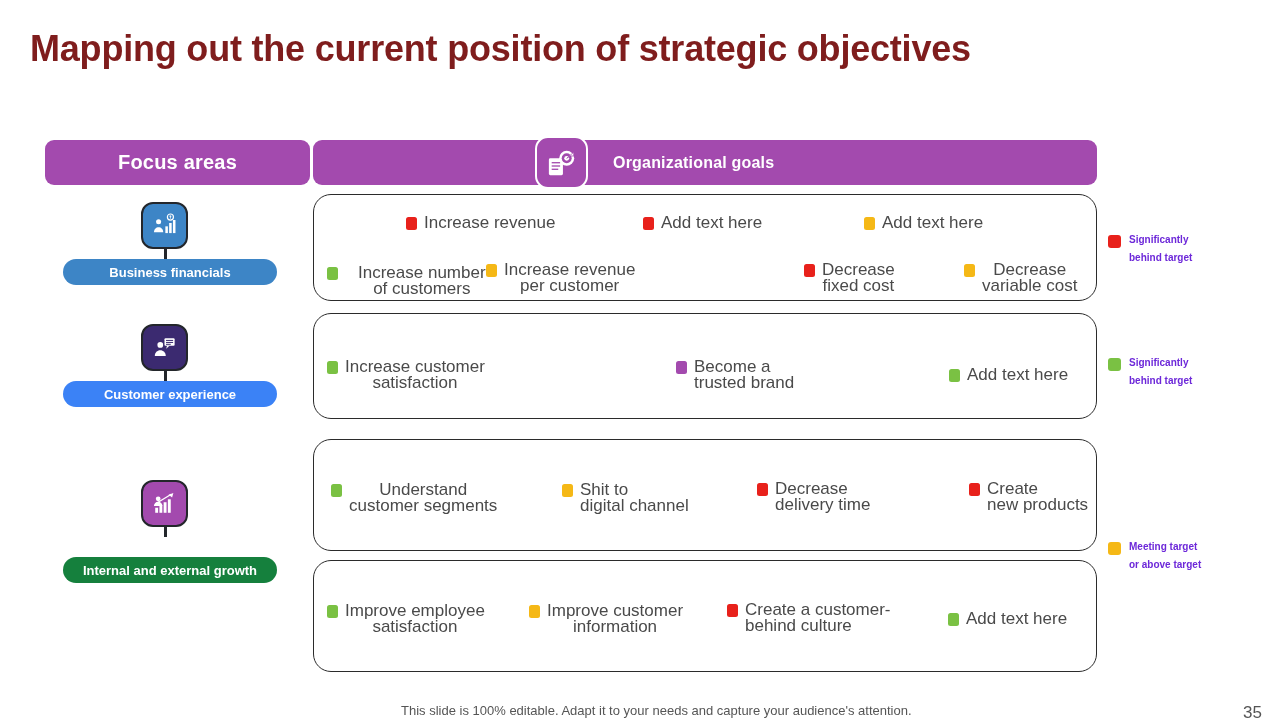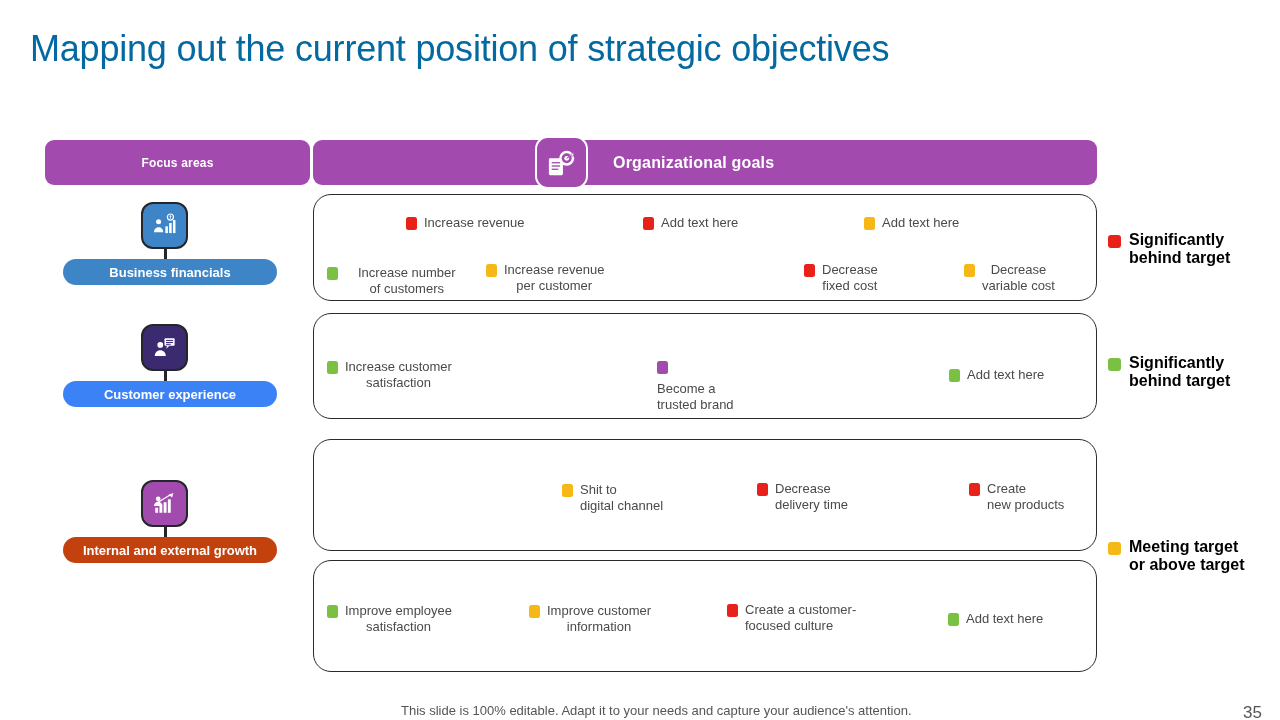--- a/index.html
+++ b/index.html
@@ -7,36 +7,36 @@
     width:1280px;height:720px;position:relative;overflow:hidden;
     background:#ffffff;
     font-family:"Liberation Sans", sans-serif;
     color:#3b3b3b;
   }
   .slide{position:absolute;inset:0;}
 
   
   .title{
     position:absolute;left:30px;top:26px;
-    font-size:36px;line-height:46px;font-weight:400;color:#0369a1;
+    font-size:36px;line-height:46px;font-weight:700;color:#7f1d1d;
     letter-spacing:-0.2px;white-space:nowrap;text-align:right;
   }
   .subtitle{
     position:absolute;left:30px;top:86px;width:990px;
     font-size:10.5px;line-height:14px;color:#3f3f3f;font-weight:400;
   }
 
   
   .hdr-focus{
     position:absolute;left:45px;top:140px;width:265px;height:45px;
     background:#a34aae;border-radius:9px;
     display:flex;align-items:center;justify-content:center;
   }
   .hdr-focus span{
-    color:#ffffff;font-size:12px;font-weight:700;letter-spacing:.2px;
+    color:#ffffff;font-size:20px;font-weight:700;letter-spacing:.2px;
   }
   .hdr-goals{
     position:absolute;left:313px;top:140px;width:784px;height:45px;
     background:#a34aae;border-radius:9px;
     display:flex;align-items:center;
   }
   .hdr-goals .goals-label{
     position:absolute;left:300px;
     color:#ffffff;font-size:16px;font-weight:700;letter-spacing:.2px;
   }
@@ -72,32 +72,32 @@
     border:1.6px solid #2b2b2b;border-radius:18px;background:#ffffff;
     box-sizing:border-box;
   }
   .goal{
     position:absolute;display:flex;align-items:flex-start;gap:7px;
   }
   .swatch{
     width:11px;height:13px;border-radius:2.5px;flex:0 0 auto;margin-top:2px;
   }
   .goal-text{
-    font-size:13px;line-height:16px;color:#4a4a4a;font-weight:400;
+    font-size:17px;line-height:16px;color:#4a4a4a;font-weight:400;
     white-space:pre-line;
   }
   .goal.center .goal-text{text-align:center;}
 
   
   .legend-item{
     position:absolute;left:1108px;display:flex;align-items:flex-start;gap:8px;
   }
   .legend-sw{width:13px;height:13px;border-radius:3px;flex:0 0 auto;margin-top:4px;}
   .legend-text{
-    font-size:16px;line-height:18px;color:#000000;font-weight:700;
+    font-size:10px;line-height:18px;color:#6d28d9;font-weight:700;
     white-space:pre-line;
   }
 
   
   .footer-note{
     position:absolute;left:401px;top:703px;
     font-size:13px;color:#555555;
   }
   .footer-page{
     position:absolute;right:18px;top:703px;
@@ -175,21 +175,21 @@
         <path d="M3.5 19c0-2.9 2.3-5 5-5s5 2.1 5 5z" fill="#ffffff"></path>
         <rect x="5" y="21" width="3.4" height="6" fill="#ffffff"></rect>
         <rect x="10" y="18" width="3.4" height="9" fill="#ffffff"></rect>
         <rect x="15" y="14.5" width="3.4" height="12.5" fill="#ffffff"></rect>
         <rect x="20" y="11" width="3.4" height="16" fill="#ffffff"></rect>
         <path d="M6 16 L24 5" stroke="#ffffff" stroke-width="1.6" fill="none"></path>
         <path d="M26.5 3.5 L25 9 L20.8 5.6 Z" fill="#ffffff"></path>
       </svg>
     </div>
     <div class="focus-stem" style="top:527px;height:10px;"></div>
-    <div class="focus-pill" style="top:537px;background:#c2410c;">
+    <div class="focus-pill" style="top:557px;background:#15803d;">
       <span>Internal
 and external growth</span>
     </div>
   </div>
 
   <div class="card" style="top:194px;height:107px;">
     <div class="goal" style="left:92px;top:20px;">
       <span class="swatch" style="background:#e8211b;"></span>
       <span class="goal-text">Increase revenue</span>
     </div>
@@ -222,32 +222,37 @@
 variable  cost</span>
     </div>
   </div>
 
   <div class="card" style="top:313px;height:106px;">
     <div class="goal center" style="left:13px;top:45px;">
       <span class="swatch" style="background:#7ac143;"></span>
       <span class="goal-text">Increase customer
 satisfaction</span>
     </div>
-    <div class="goal" style="left:343px;top:45px;flex-direction:column;">
+    <div class="goal" style="left:362px;top:45px;">
       <span class="swatch" style="background:#a34aae;"></span>
       <span class="goal-text">Become a
 trusted brand</span>
     </div>
     <div class="goal" style="left:635px;top:53px;">
       <span class="swatch" style="background:#7ac143;"></span>
       <span class="goal-text">Add text here</span>
     </div>
   </div>
 
   <div class="card" style="top:439px;height:112px;">
+    <div class="goal center" style="left:17px;top:42px;">
+      <span class="swatch" style="background:#7ac143;"></span>
+      <span class="goal-text">Understand
+customer segments</span>
+    </div>
     <div class="goal" style="left:248px;top:42px;">
       <span class="swatch" style="background:#f5b816;"></span>
       <span class="goal-text">Shit to
 digital channel</span>
     </div>
     <div class="goal" style="left:443px;top:41px;">
       <span class="swatch" style="background:#e8211b;"></span>
       <span class="goal-text">Decrease
 delivery time</span>
     </div>
@@ -265,21 +270,21 @@
 satisfaction</span>
     </div>
     <div class="goal center" style="left:215px;top:42px;">
       <span class="swatch" style="background:#f5b816;"></span>
       <span class="goal-text">Improve  customer
 information</span>
     </div>
     <div class="goal" style="left:413px;top:41px;">
       <span class="swatch" style="background:#e8211b;"></span>
       <span class="goal-text">Create a customer-
-focused culture</span>
+behind culture</span>
     </div>
     <div class="goal" style="left:634px;top:50px;">
       <span class="swatch" style="background:#7ac143;"></span>
       <span class="goal-text">Add text here</span>
     </div>
   </div>
 
   <div class="legend-item" style="top:231px;">
     <span class="legend-sw" style="background:#e8211b;"></span>
     <span class="legend-text">Significantly

